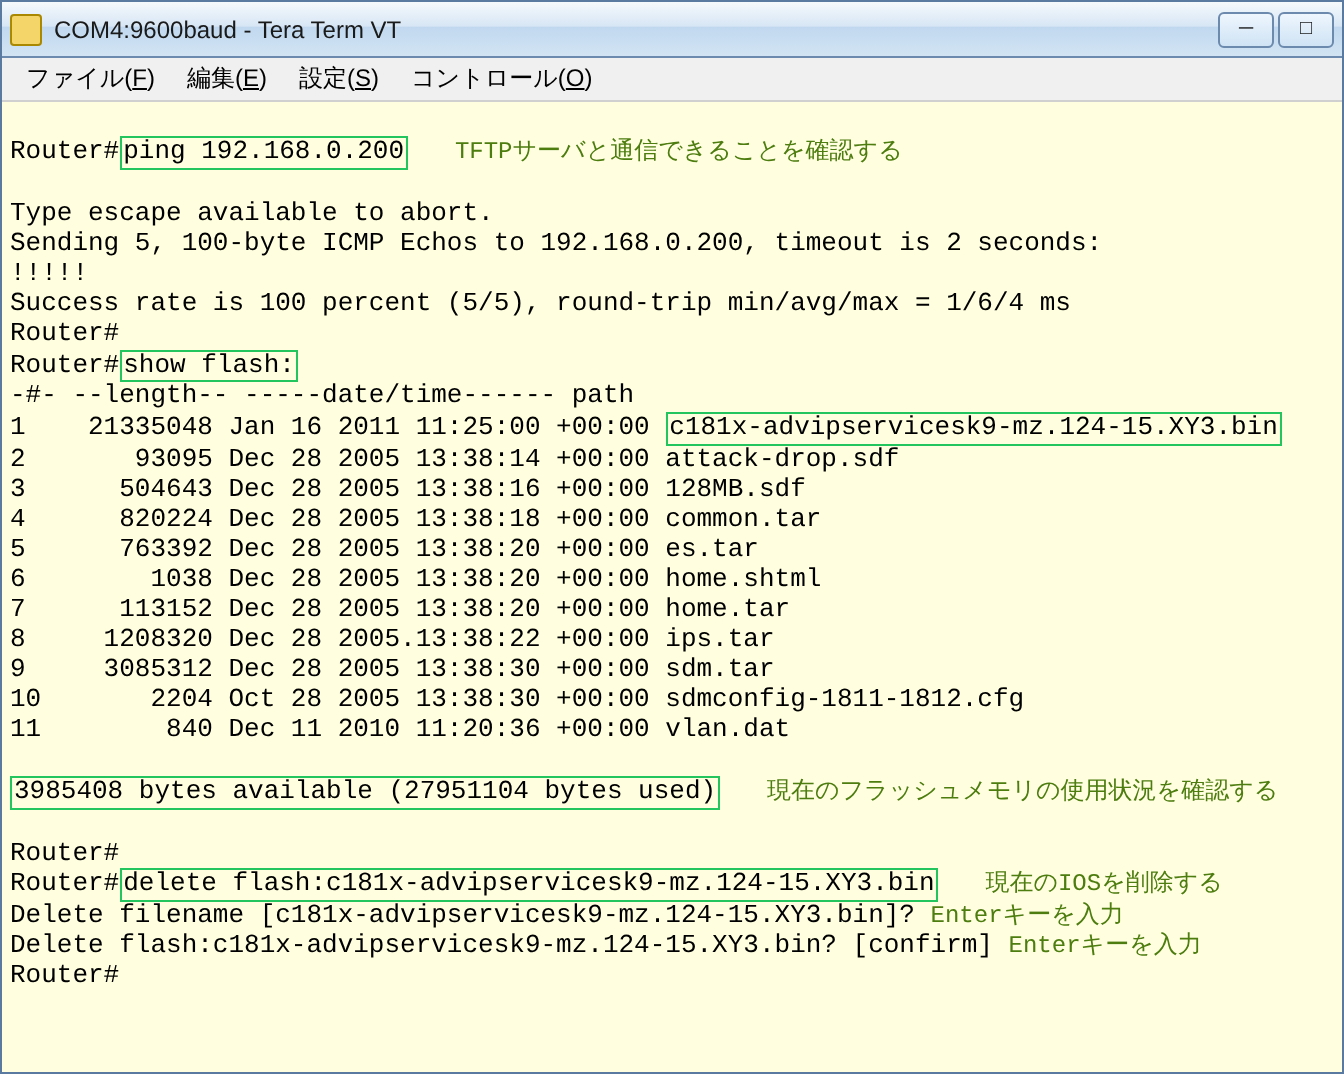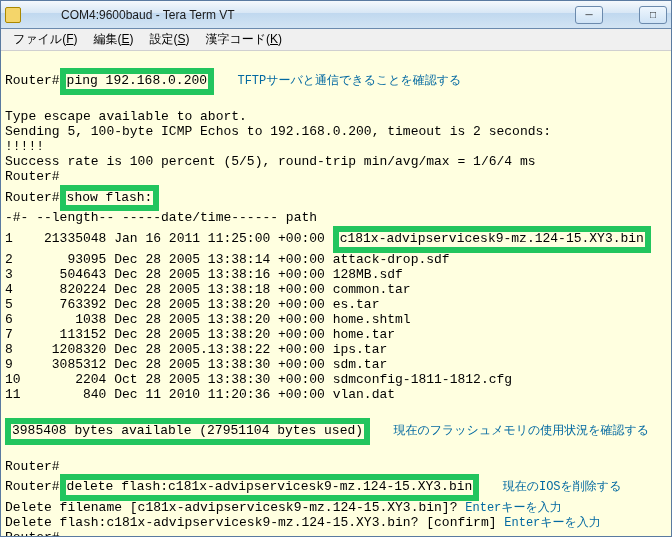--- a/index.html
+++ b/index.html
@@ -20,21 +20,20 @@
   .titlebar {
     height: 28px;
     background: linear-gradient(to bottom, #f5f9fc 0%, #d7e6f5 45%, #c0d8ef 46%, #d2e4f3 100%);
     border-bottom: 1px solid #6b8aad;
     display: flex;
     align-items: center;
     padding: 0 4px;
     font-family: "Segoe UI", Tahoma, sans-serif;
     font-size: 12px;
     color: #1a1a1a;
-    gap: 34px;
   }
   .titlebar-icon {
     width: 16px; height: 16px;
     margin-right: 6px;
     background: #f4d56a;
     border: 1px solid #aa8800;
     border-radius: 2px;
   }
   .titlebar-spacer { flex: 1; }
   .winbtn {
@@ -66,47 +65,47 @@
     background: #ffffe0;
     color: #000;
     white-space: pre;
     overflow: hidden;
     padding: 2px 4px;
     line-height: 1.15;
     letter-spacing: 0;
     position: relative;
   }
   .box-red {
-    border: 6px solid #22c55e;
+    border: 1px solid #22c55e;
     padding: 0 1px;
     display: inline-block;
   }
   .note {
-    color: #0369a1;
+    color: #4d7c0f;
     font-size: 12px;
   }
 </style>
 </head>
 <body>
 
 <div class="window">
 
   <div class="titlebar">
     <div class="titlebar-icon"></div>
     <span>COM4:9600baud - Tera Term VT</span>
     <div class="titlebar-spacer"></div>
     <div class="winbtn">─</div>
     <div class="winbtn">□</div>
   </div>
 
   <div class="menubar">
     <span class="menu-item"><span>ファイル(</span><u>F</u><span>)</span></span>
     <span class="menu-item"><span>編集(</span><u>E</u><span>)</span></span>
     <span class="menu-item"><span>設定(</span><u>S</u><span>)</span></span>
-    <span class="menu-item"><span>漢字コード(</span><u>K</u><span>)</span></span>
+    <span class="menu-item"><span>コントロール(</span><u>O</u><span>)</span></span>
   </div>
 
   <div class="terminal">
 <span>Router#</span><span class="box-red">ping 192.168.0.200</span>   <span class="note">TFTPサーバと通信できることを確認する</span>
 
 <span>Type escape available to abort.</span>
 <span>Sending 5, 100-byte ICMP Echos to 192.168.0.200, timeout is 2 seconds:</span>
 <span>!!!!!</span>
 <span>Success rate is 100 percent (5/5), round-trip min/avg/max = 1/6/4 ms</span>
 <span>Router#</span>

